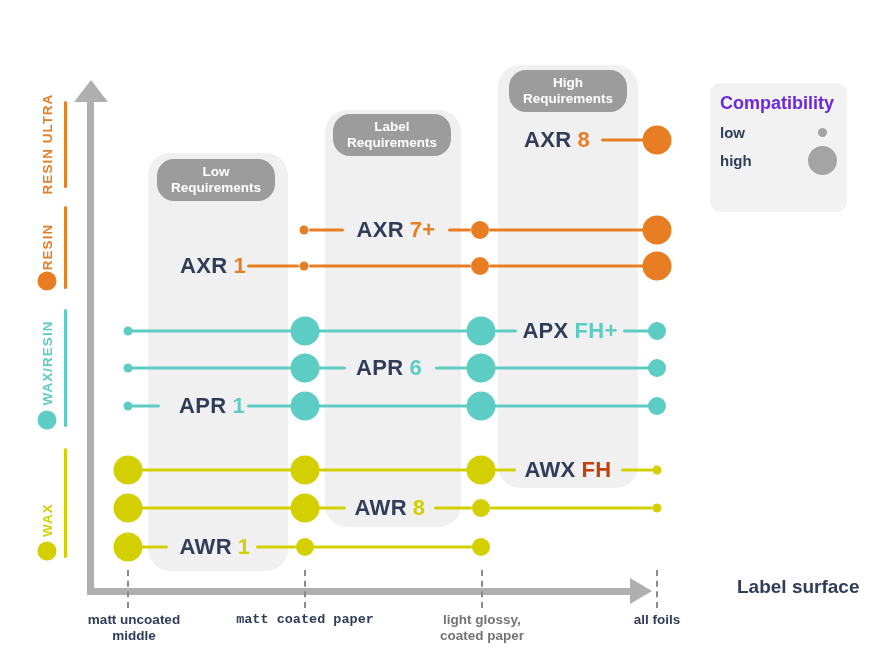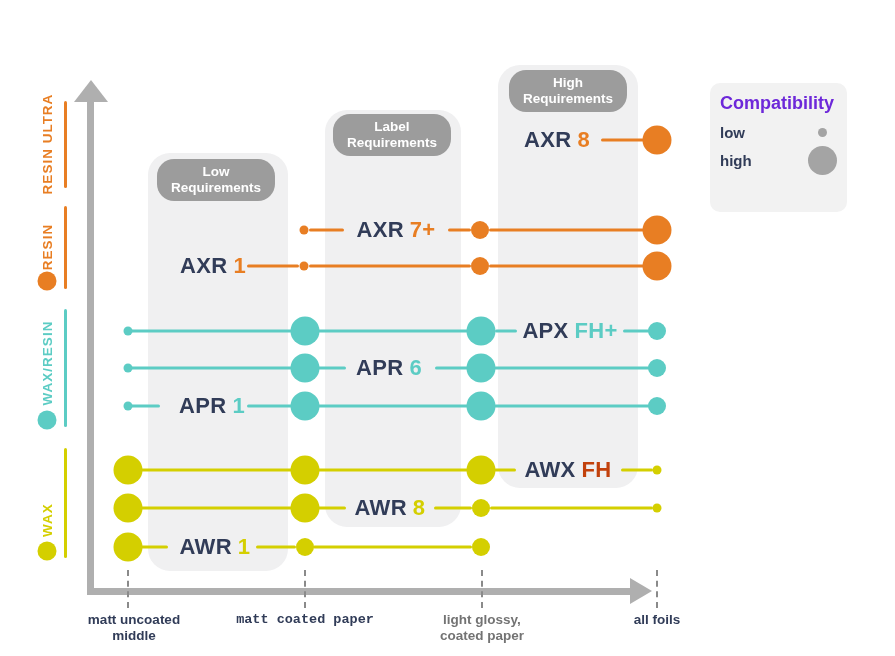--- a/index.html
+++ b/index.html
@@ -53,20 +53,21 @@
         <div>High</div>
         <div>Requirements</div>
       </div>
     </div>
 
   <div class="abs axis-bar" style="left:87px;top:98px;width:7px;height:497px;"></div>
   <div class="abs y-head" style="left:74px;top:80px;"></div>
   <div class="abs axis-bar" style="left:87px;top:588px;width:543px;height:7px;"></div>
   <div class="abs x-head" style="left:630px;top:578px;"></div>
 
+  <div class="abs big-title" style="left: 737px; top: 576px; color: rgb(49, 60, 88);">Label surface</div>
 
   <div id="ygroups">
       <div class="abs vline" style="left: 64px; top: 101px; height: 87px; background: rgb(232, 126, 35);"></div>
       <div class="abs glabel" style="left: 47px; top: 144px; color: rgb(232, 126, 35);">RESIN ULTRA</div>
       <div class="abs vline" style="left: 64px; top: 206px; height: 83px; background: rgb(232, 126, 35);"></div>
       <div class="abs glabel" style="left: 47px; top: 247px; color: rgb(232, 126, 35);">RESIN</div>
       <div class="abs dot" style="left: 47px; top: 281px; width: 19px; height: 19px; background: rgb(232, 126, 35);"></div>
       <div class="abs vline" style="left: 64px; top: 309px; height: 118px; background: rgb(92, 204, 196);"></div>
       <div class="abs glabel" style="left: 47px; top: 363px; color: rgb(92, 204, 196);">WAX/RESIN</div>
       <div class="abs dot" style="left: 47px; top: 420px; width: 19px; height: 19px; background: rgb(92, 204, 196);"></div>

